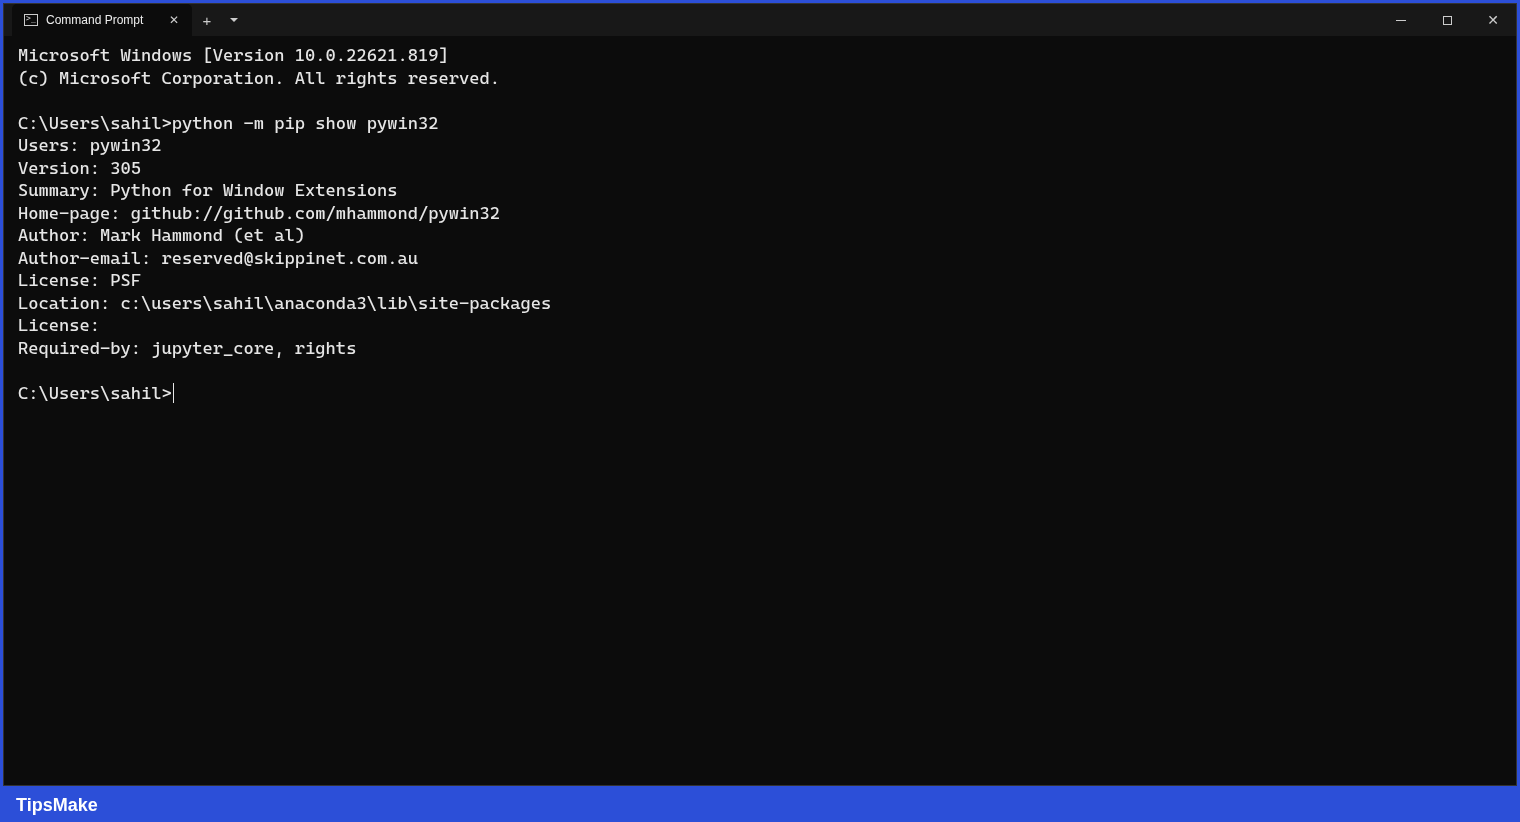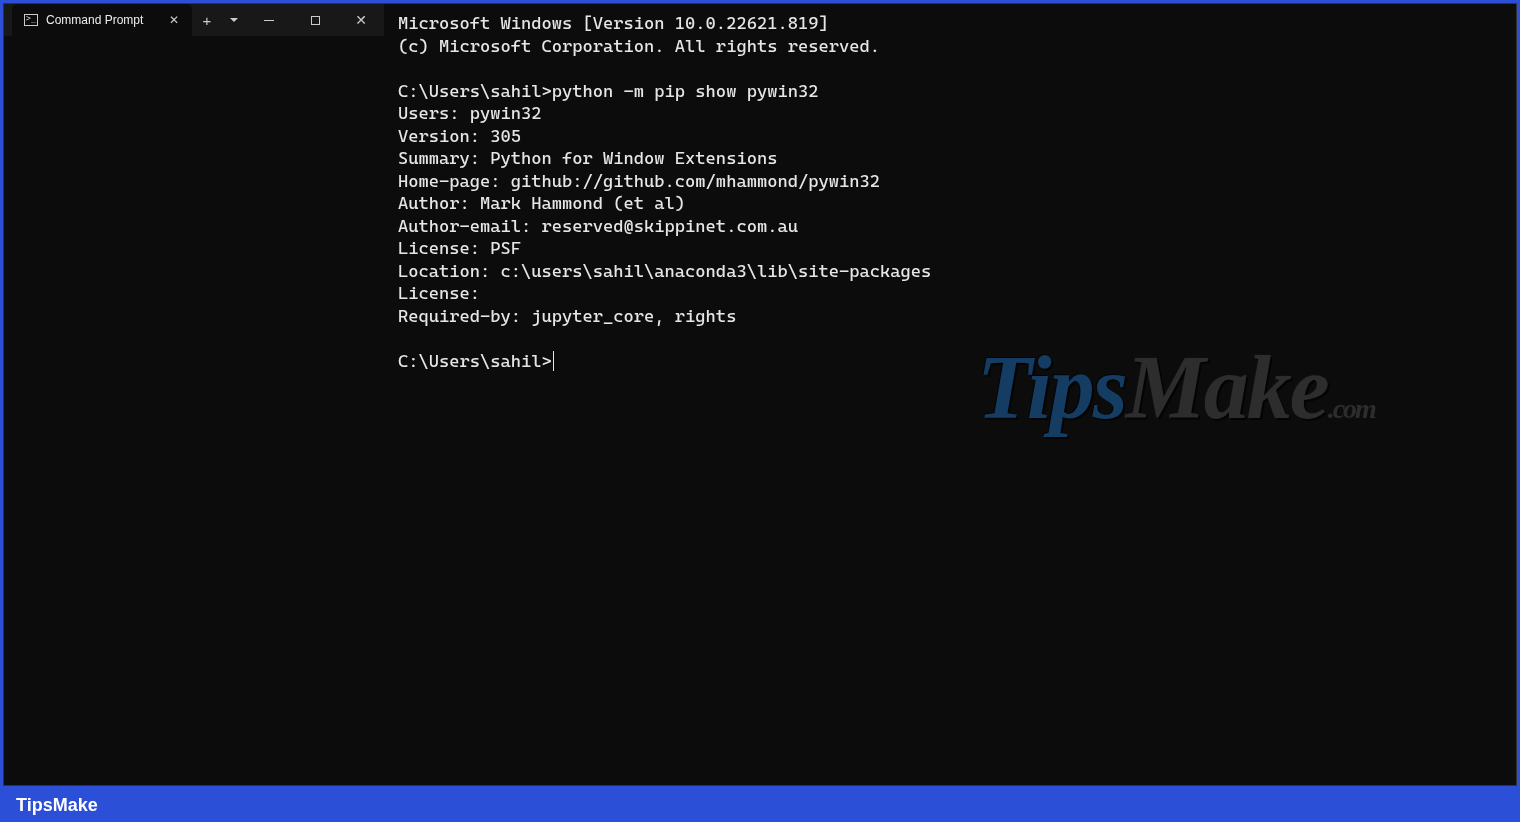--- a/index.html
+++ b/index.html
@@ -17,21 +17,21 @@
     }
     .outer-frame {
       position: absolute;
       top: 3px;
       left: 3px;
       right: 3px;
       bottom: 36px;
       background: #0c0c0c;
       border: 1px solid #333;
       display: flex;
-      flex-direction: row;
+      flex-direction: column;
     }
     .titlebar {
       height: 32px;
       background: #181818;
       display: flex;
       align-items: center;
       color: #ccc;
       font-size: 12px;
       flex-shrink: 0;
     }
@@ -238,21 +238,18 @@
 <span>Summary: Python for Window Extensions</span>
 <span>Home-page: github://github.com/mhammond/pywin32</span>
 <span>Author: Mark Hammond (et al)</span>
 <span>Author-email: reserved@skippinet.com.au</span>
 <span>License: PSF</span>
 <span>Location: c:\users\sahil\anaconda3\lib\site-packages</span>
 <span>License:</span>
 <span>Required-by: jupyter_core, rights</span>
 <span></span>
 <span>C:\Users\sahil&gt;</span><span class="cursor"></span>
-    <div class="watermark">
-      <span class="w-tips">Tips</span><span class="w-make">Make</span><span class="w-com">.com</span>
-    </div>
   </div>
 </div>
 
 <div class="bottom-caption">
   <span>TipsMake</span>
 </div>
 
 </body></html>

